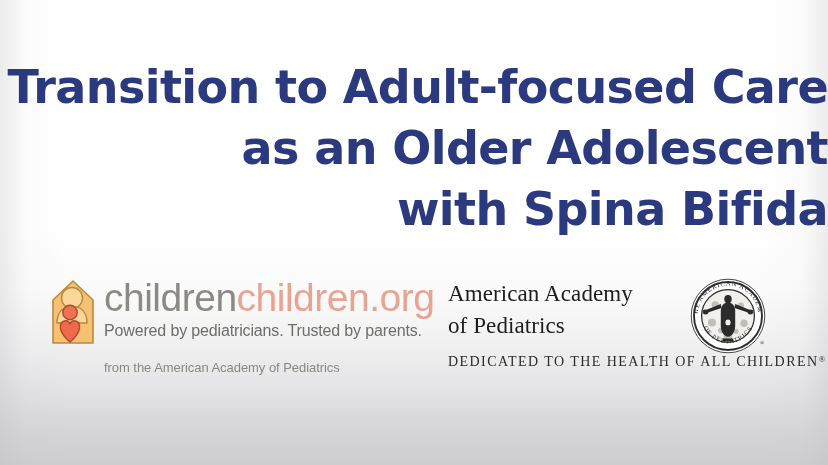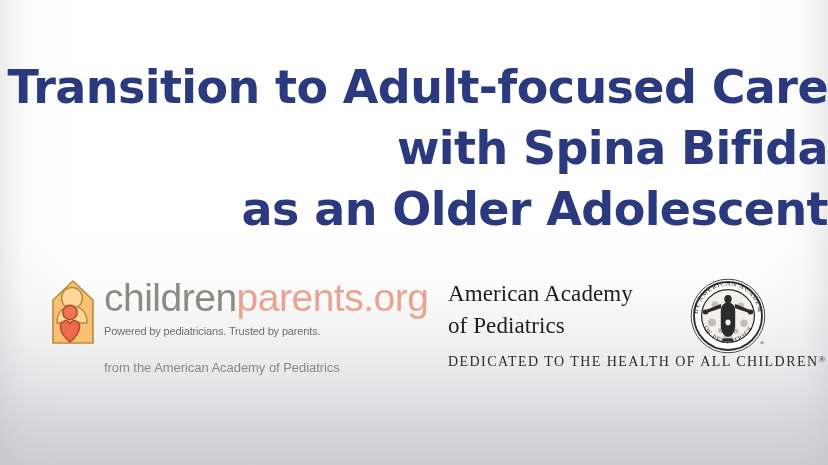--- a/index.html
+++ b/index.html
@@ -98,21 +98,21 @@
     line-height: 44px;
     font-weight: 300;
     letter-spacing: -0.5px;
     white-space: nowrap;
   }
   .hc-word-healthy { color: #8c8a85; }
   .hc-word-children { color: #e8a491; }
   .hc-tag1 {
     color: #6f6d69;
     font-family: "Liberation Sans", sans-serif;
-    font-size: 11px;
+    font-size: 16px;
     line-height: 20px;
     letter-spacing: -0.15px;
     white-space: nowrap;
     margin-top: 1px;
   }
   .hc-tag2 {
     color: #8a8884;
     font-family: "Liberation Sans", sans-serif;
     font-size: 13px;
     line-height: 18px;
@@ -160,43 +160,43 @@
     height: 80px;
   }
 </style>
 </head>
 <body>
 
 <div id="slide">
 
   <div class="title-block">
     <div class="title-line">Transition to Adult-focused Care</div>
+    <div class="title-line">as an Older Adolescent</div>
     <div class="title-line">with Spina Bifida</div>
-    <div class="title-line">as an Older Adolescent</div>
   </div>
 
   <div class="logo-strip">
 
     <div class="hc-lockup">
 
       <svg class="hc-mark" viewBox="0 0 46 68" aria-hidden="true">
 
         <path d="M3 22 L23 3 L43 22 L43 65 L3 65 Z" fill="#f6c173" stroke="#b88b3d" stroke-width="1.6" stroke-linejoin="round"></path>
 
         <circle cx="22" cy="20" r="10.5" fill="#fbd79c" stroke="#b88b3d" stroke-width="1.5"></circle>
 
         <path d="M7 45 C7 33 14 28.5 22 28.5 C30 28.5 37 33 37 45 Z" fill="#fbd79c" stroke="#b88b3d" stroke-width="1.5" stroke-linejoin="round"></path>
 
         <circle cx="20" cy="34.5" r="7.2" fill="#ef7350" stroke="#b1482c" stroke-width="1.4"></circle>
 
         <path d="M20 64 C8 54 8.5 44.5 14.5 43 C17.6 42.2 19.4 44.4 20 46.4 C20.6 44.4 22.4 42.2 25.5 43 C31.5 44.5 32 54 20 64 Z" fill="#ef6a4c" stroke="#b1482c" stroke-width="1.4" stroke-linejoin="round"></path>
       </svg>
 
       <div class="hc-text">
-        <div class="hc-wordmark"><span class="hc-word-healthy">children</span><span class="hc-word-children">parents.org</span></div>
+        <div class="hc-wordmark"><span class="hc-word-healthy">children</span><span class="hc-word-children">children.org</span></div>
         <div class="hc-tag1">Powered by pediatricians. Trusted by parents.</div>
         <div class="hc-tag2">from the American Academy of Pediatrics</div>
       </div>
     </div>
 
     <div class="aap-lockup">
       <div class="aap-text">
         <div class="aap-name">American Academy</div>
         <div class="aap-name">of Pediatrics</div>
         <div class="aap-tagline"><span>DEDICATED TO THE HEALTH OF ALL CHILDREN</span><span class="reg">®</span></div>

